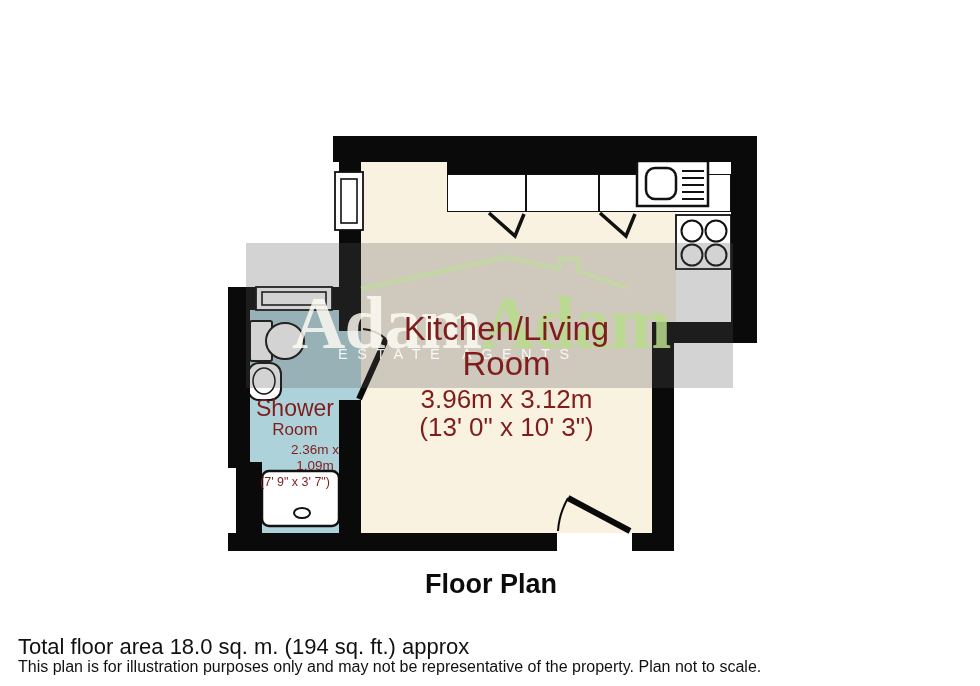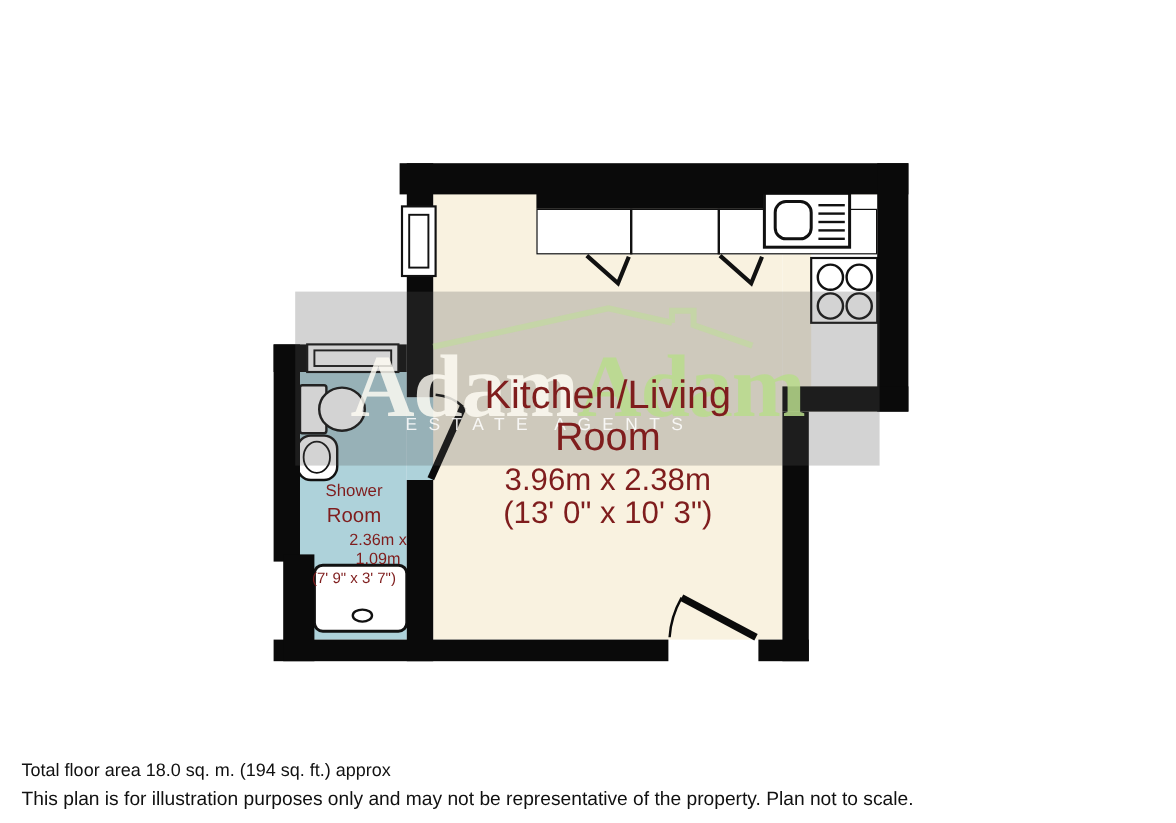--- a/index.html
+++ b/index.html
@@ -35,29 +35,29 @@
     position:absolute;left:338px;top:346px;font-size:14.5px;letter-spacing:9.5px;
     color:rgba(255,255,255,0.85);font-weight:normal;white-space:nowrap;
   }
   .room-label{position:absolute;text-align:center;color:#7f1d1d;}
   .kitchen-label{left:361px;top:311px;width:291px;}
   .kitchen-label .l1{font-size:33px;line-height:35px;}
   .kitchen-label .l2{font-size:33px;line-height:35px;margin-bottom:5px;}
   .kitchen-label .l3{font-size:26px;line-height:27px;}
   .kitchen-label .l4{font-size:26px;line-height:28px;}
   .shower-label{left:249px;top:398px;width:92px;}
-  .shower-label .l1{font-size:14px;line-height:21px;}
+  .shower-label .l1{font-size:23px;line-height:21px;}
   .shower-label .l2{font-size:17px;line-height:21px;margin-bottom:2px;}
   .shower-label .l3{font-size:13.5px;line-height:16px;margin-left:40px;}
   .shower-label .l4{font-size:12.5px;line-height:16px;}
   .plan-title{
     position:absolute;left:361px;top:569px;width:260px;text-align:center;
     font-size:27px;font-weight:bold;color:#0c0c0c;
   }
-  .footer-area{position:absolute;left:18px;top:634px;font-size:15px;color:#111;}
+  .footer-area{position:absolute;left:18px;top:634px;font-size:22px;color:#111;}
   .footer-disclaimer{position:absolute;left:18px;top:658px;font-size:16px;color:#111;}
   svg{position:absolute;left:0;top:0;overflow:visible;}
 </style>
 </head>
 <body>
 
 <div class="canvas">
 
   <div class="floor-kitchen" style="left:361px;top:160px;width:291px;height:373px;"></div>
   <div class="floor-kitchen" style="left:652px;top:160px;width:79px;height:183px;"></div>
@@ -148,26 +148,27 @@
     <svg width="980" height="686" viewBox="0 0 980 686">
       <path d="M361,289 L507,257 L560,269 M560,269 L560,259 L578,259 L578,273 M578,271 L627,288" fill="none" stroke="var(--wm-roof)" stroke-width="5"></path>
     </svg>
     <div class="wm-brand"><span class="wm-first">Adam</span><span class="wm-second">Adam</span></div>
     <div class="wm-tagline">ESTATE AGENTS</div>
   </div>
 
   <div class="room-label kitchen-label">
     <div class="l1">Kitchen/Living</div>
     <div class="l2">Room</div>
-    <div class="l3">3.96m x 2.38m</div>
+    <div class="l3">3.96m x 3.12m</div>
     <div class="l4">(13' 0" x 10' 3")</div>
   </div>
   <div class="room-label shower-label">
     <div class="l1">Shower</div>
     <div class="l2">Room</div>
     <div class="l3">2.36m x 1.09m</div>
     <div class="l4">(7' 9" x 3' 7")</div>
   </div>
 
+  <div class="plan-title">Floor Plan</div>
   <div class="footer-area">Total floor area 18.0 sq. m. (194 sq. ft.) approx</div>
   <div class="footer-disclaimer">This plan is for illustration purposes only and may not be representative of the property. Plan not to scale.</div>
 
 </div>
 
 </body></html>

